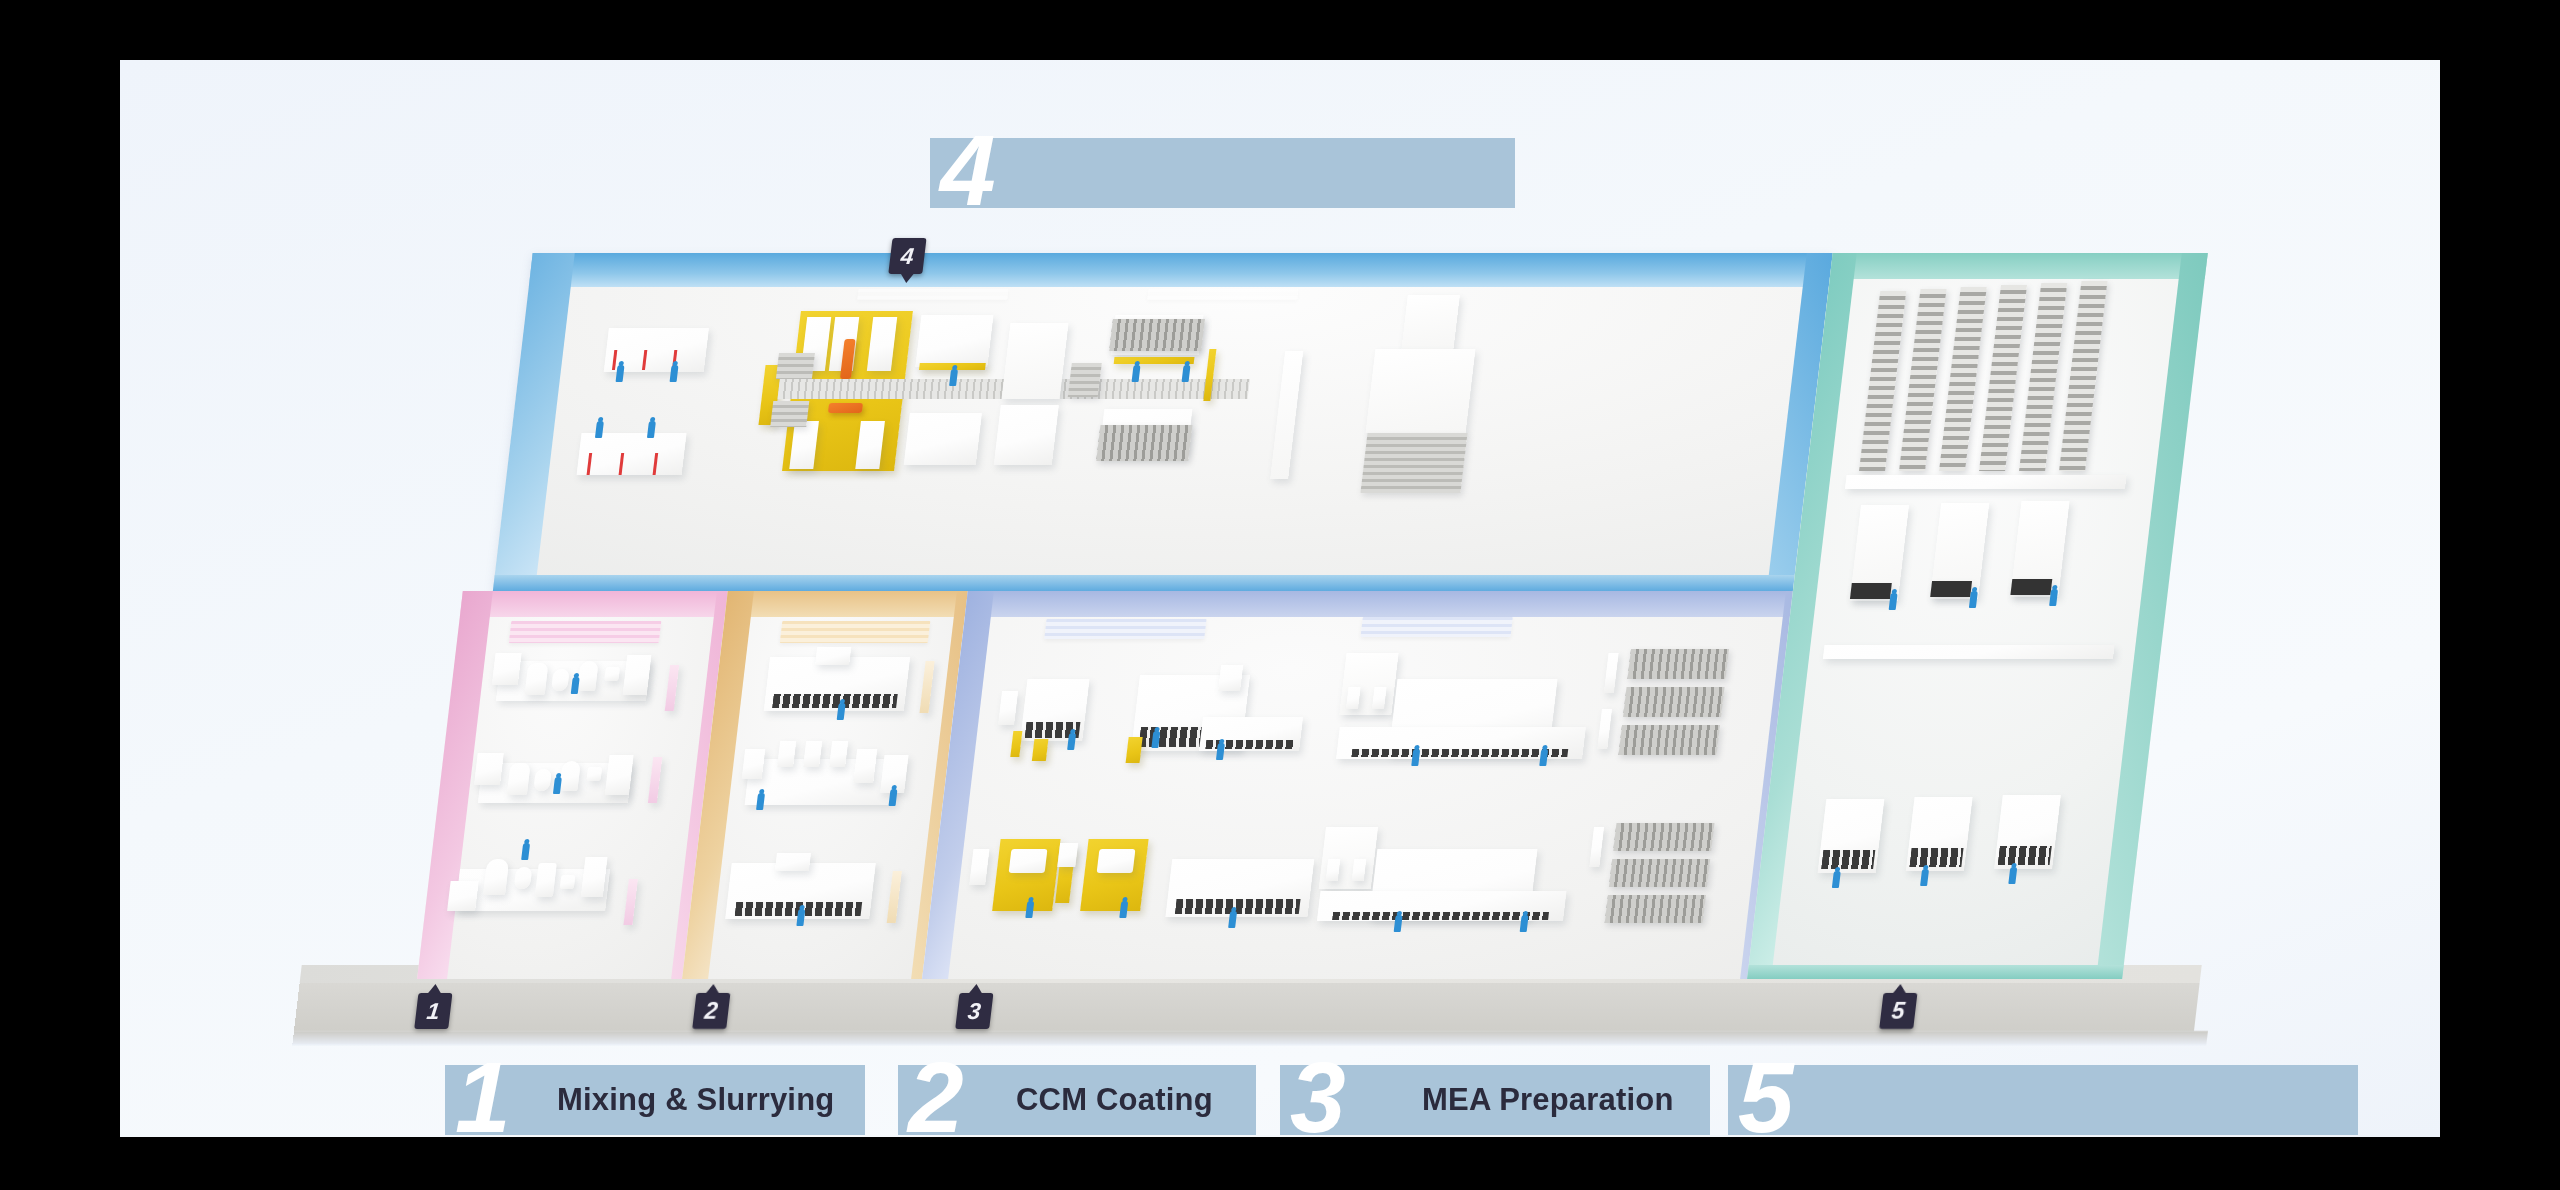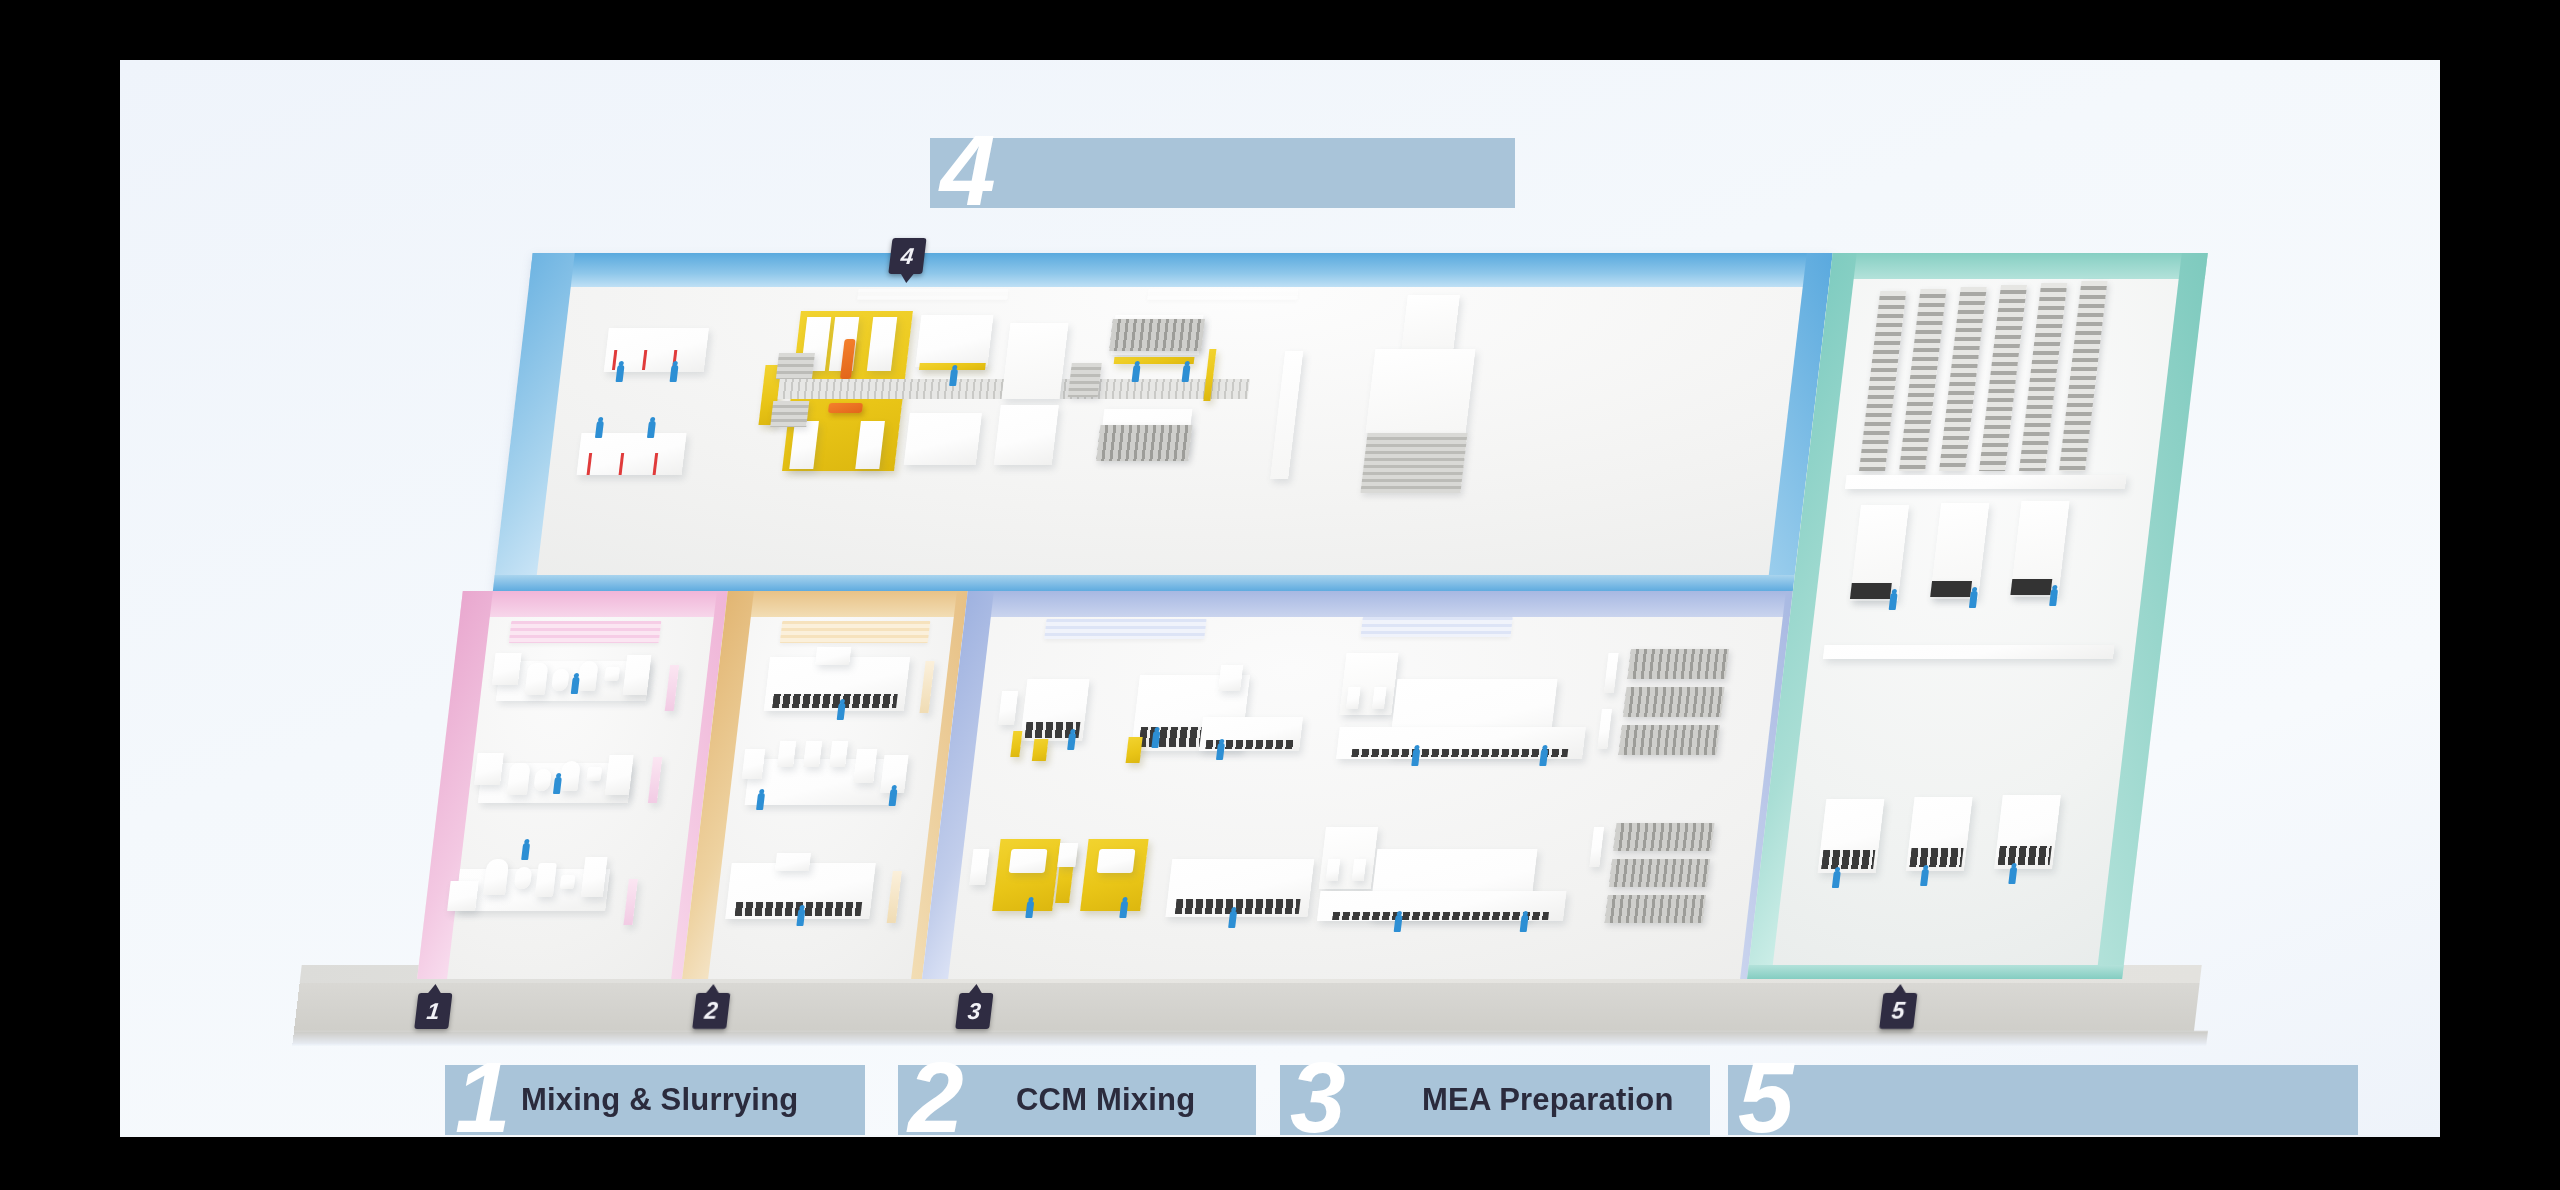--- a/index.html
+++ b/index.html
@@ -17,21 +17,21 @@
   .step-bar{position:absolute;height:70px;background:#a9c4d9;display:flex;align-items:center;}
   .step-bar .num{position:absolute;left:10px;top:-16px;font-size:100px;line-height:96px;
         font-style:italic;font-weight:700;color:#ffffff;
         font-family:"Liberation Sans",sans-serif;letter-spacing:-6px;pointer-events:none;}
   .step-bar .txt{position:relative;color:#2b2b3d;font-size:31px;font-weight:700;
         letter-spacing:.2px;white-space:nowrap;}
 
   #bar4{left:810px;top:78px;width:585px;}
   #bar4 .txt{margin-left:140px;}
   #bar1{left:325px;top:1005px;width:420px;}
-  #bar1 .txt{margin-left:76px;}
+  #bar1 .txt{margin-left:112px;}
   #bar2{left:778px;top:1005px;width:358px;}
   #bar2 .txt{margin-left:118px;}
   #bar3{left:1160px;top:1005px;width:430px;}
   #bar3 .txt{margin-left:142px;}
   #bar5{left:1608px;top:1005px;width:630px;}
   #bar5 .txt{margin-left:145px;}
 
   
   #scene{position:absolute;left:0;top:0;width:2320px;height:1077px;}
 
@@ -408,21 +408,21 @@
           <span>5</span>
         </div>
   </div>
 
   <div class="step-bar" id="bar1">
     <span class="num">1</span>
     <span class="txt">Mixing &amp; Slurrying</span>
   </div>
   <div class="step-bar" id="bar2">
     <span class="num">2</span>
-    <span class="txt">CCM Mixing</span>
+    <span class="txt">CCM Coating</span>
   </div>
   <div class="step-bar" id="bar3">
     <span class="num">3</span>
     <span class="txt">MEA Preparation</span>
   </div>
   <div class="step-bar" id="bar5">
     <span class="num">5</span>
   </div>
 
 </div>

